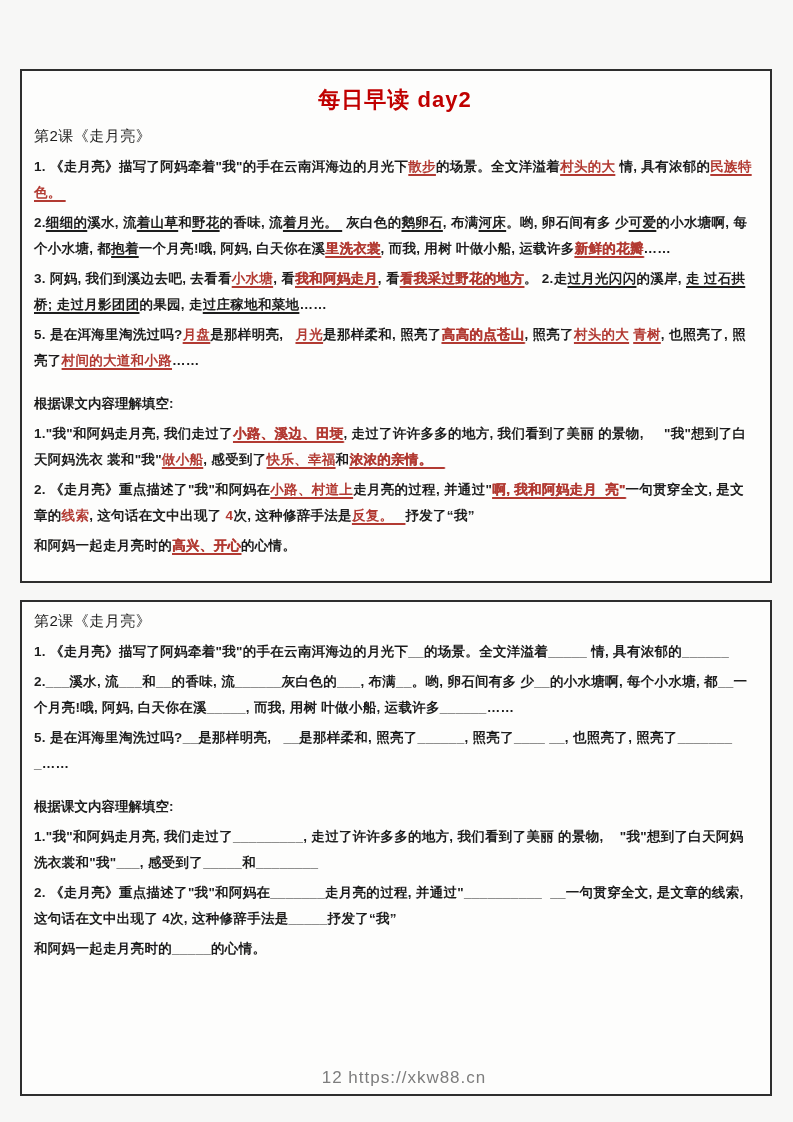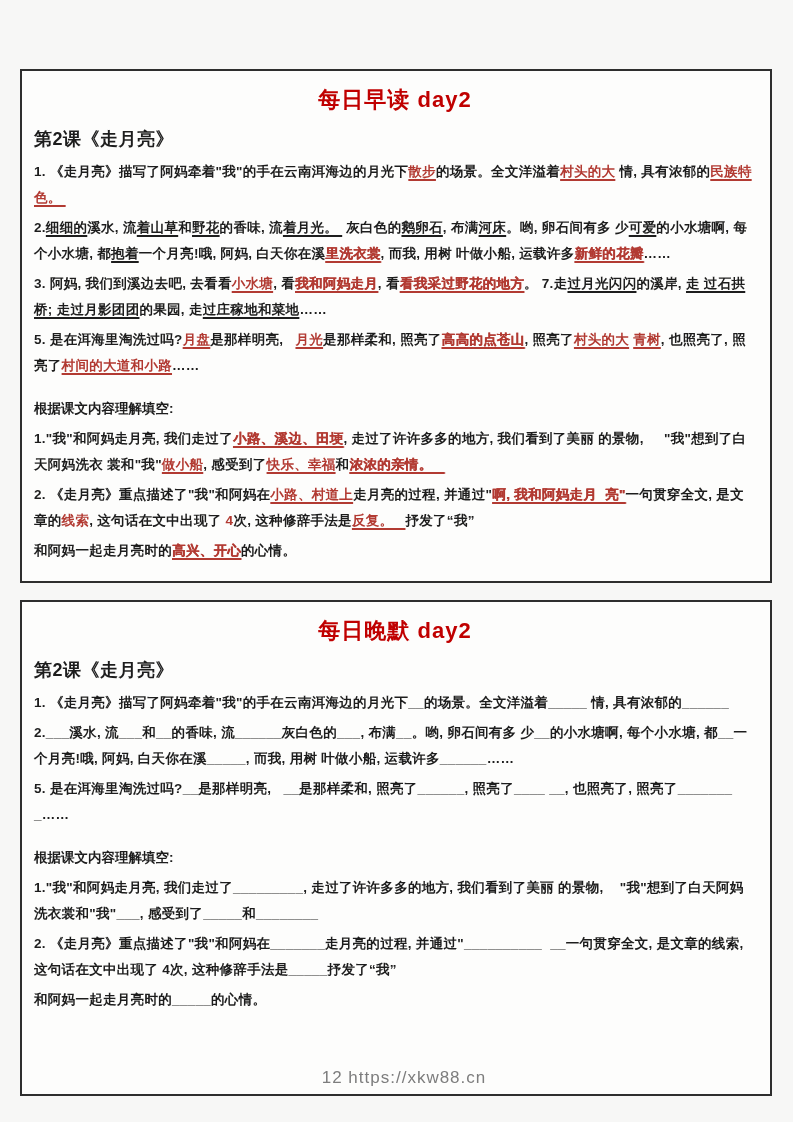--- a/index.html
+++ b/index.html
@@ -28,22 +28,22 @@
   #evening-box{top:600px;height:496px;}
   .card-title{
     text-align:center;
     color:var(--title-red);
     font-size:22px;
     font-weight:bold;
     letter-spacing:1px;
     margin:6px 0 12px 0;
   }
   .lesson-title{
-    font-size:18px;
-    font-weight:bold;
+    font-size:15px;
+    font-weight:normal;
     margin:2px 0 8px 0;
     letter-spacing:0.5px;
   }
   .line{
     font-size:13.5px;
     font-weight:600;
     line-height:26px;
     letter-spacing:0.3px;
     margin:4px 0;
     word-break:break-all;
@@ -73,30 +73,29 @@
   }
 </style>
 </head>
 <body>
 
 <section class="sheet-box" id="morning-box">
   <h1 class="card-title">每日早读 day2</h1>
   <h2 class="lesson-title">第2课《走月亮》</h2>
   <p class="line"><span>1.  《走月亮》描写了阿妈牵着"我"的手在云南洱海边的月光下</span><span class="seg-r">散步</span><span>的场景。全文洋溢着</span><span class="seg-r">村头的大</span><span> 情, 具有浓郁的</span><span class="seg-r">民族特色。&nbsp;</span></p>
   <p class="line"><span>2.</span><span class="seg-k">细细的</span><span>溪水, 流</span><span class="seg-k">着山草</span><span>和</span><span class="seg-k">野花</span><span>的香味, 流</span><span class="seg-k">着月光。&nbsp;</span><span> 灰白色的</span><span class="seg-k">鹅卵石</span><span>, 布满</span><span class="seg-k">河床</span><span>。哟, 卵石间有多 少</span><span class="seg-k">可爱</span><span>的小水塘啊, 每个小水塘, 都</span><span class="seg-k">抱着</span><span>一个月亮!哦, 阿妈, 白天你在溪</span><span class="seg-rb">里洗衣裳</span><span>, 而我, 用树 叶做小船, 运载许多</span><span class="seg-rb">新鲜的花瓣</span><span>……</span></p>
-  <p class="line"><span>3.  阿妈, 我们到溪边去吧, 去看看</span><span class="seg-r">小水塘</span><span>, 看</span><span class="seg-rb">我和阿妈走月</span><span>, 看</span><span class="seg-rb">看我采过野花的地方</span><span>。  7.走</span><span class="seg-k">过月光闪闪</span><span>的溪岸,  </span><span class="seg-k">走 过石拱桥;  走过月影团团</span><span>的果园, 走</span><span class="seg-k">过庄稼地和菜地</span><span>……</span></p>
+  <p class="line"><span>3.  阿妈, 我们到溪边去吧, 去看看</span><span class="seg-r">小水塘</span><span>, 看</span><span class="seg-rb">我和阿妈走月</span><span>, 看</span><span class="seg-rb">看我采过野花的地方</span><span>。  2.走</span><span class="seg-k">过月光闪闪</span><span>的溪岸,  </span><span class="seg-k">走 过石拱桥;  走过月影团团</span><span>的果园, 走</span><span class="seg-k">过庄稼地和菜地</span><span>……</span></p>
   <p class="line"><span>5.  是在洱海里淘洗过吗?</span><span class="seg-r">月盘</span><span>是那样明亮, &nbsp;&nbsp;</span><span class="seg-r">月光</span><span>是那样柔和, 照亮了</span><span class="seg-rb">高高的点苍山</span><span>, 照亮了</span><span class="seg-r">村头的大</span><span> </span><span class="seg-r">青树</span><span>, 也照亮了, 照亮了</span><span class="seg-r">村间的大道和小路</span><span>……</span></p>
   <p class="section-head">根据课文内容理解填空:</p>
   <p class="line"><span>1."我"和阿妈走月亮, 我们走过了</span><span class="seg-rb">小路、溪边、田埂</span><span>, 走过了许许多多的地方, 我们看到了美丽 的景物, &nbsp;&nbsp;&nbsp;&nbsp;"我"想到了白天阿妈洗衣 裳和"我"</span><span class="seg-r">做小船</span><span>, 感受到了</span><span class="seg-r">快乐、幸福</span><span>和</span><span class="seg-rb">浓浓的亲情。&nbsp;&nbsp;&nbsp;</span></p>
   <p class="line"><span>2.  《走月亮》重点描述了"我"和阿妈在</span><span class="seg-r">小路、村道上</span><span>走月亮的过程, 并通过"</span><span class="seg-rb">啊, 我和阿妈走月&nbsp;&nbsp;亮"</span><span>一句贯穿全文, 是文章的</span><span class="seg-rn">线索</span><span>, 这句话在文中出现了 </span><span class="seg-rn">4</span><span>次, 这种修辞手法是</span><span class="seg-r">反复。&nbsp;&nbsp;&nbsp;</span><span>抒发了“我”</span></p>
   <p class="line"><span>和阿妈一起走月亮时的</span><span class="seg-rb">高兴、开心</span><span>的心情。</span></p>
 </section>
 
 <section class="sheet-box" id="evening-box">
-  <h1 class="card-title">每日晚默 day2</h1>
   <h2 class="lesson-title">第2课《走月亮》</h2>
   <p class="line"><span>1.  《走月亮》描写了阿妈牵着"我"的手在云南洱海边的月光下__的场景。全文洋溢着_____ 情, 具有浓郁的______</span></p>
   <p class="line"><span>2.___溪水, 流___和__的香味, 流______灰白色的___, 布满__。哟, 卵石间有多 少__的小水塘啊, 每个小水塘, 都__一个月亮!哦, 阿妈, 白天你在溪_____, 而我, 用树 叶做小船, 运载许多______……</span></p>
   <p class="line"><span>5.  是在洱海里淘洗过吗?__是那样明亮, &nbsp;&nbsp;__是那样柔和, 照亮了______, 照亮了____ __, 也照亮了, 照亮了________……</span></p>
   <p class="section-head">根据课文内容理解填空:</p>
   <p class="line"><span>1."我"和阿妈走月亮, 我们走过了_________, 走过了许许多多的地方, 我们看到了美丽 的景物, &nbsp;&nbsp;&nbsp;"我"想到了白天阿妈洗衣裳和"我"___, 感受到了_____和________</span></p>
   <p class="line"><span>2.  《走月亮》重点描述了"我"和阿妈在_______走月亮的过程, 并通过"__________ &nbsp;__一句贯穿全文, 是文章的线索, 这句话在文中出现了 4次, 这种修辞手法是_____抒发了“我”</span></p>
   <p class="line"><span>和阿妈一起走月亮时的_____的心情。</span></p>
   <div class="page-footer">12 https://xkw88.cn</div>
 </section>

